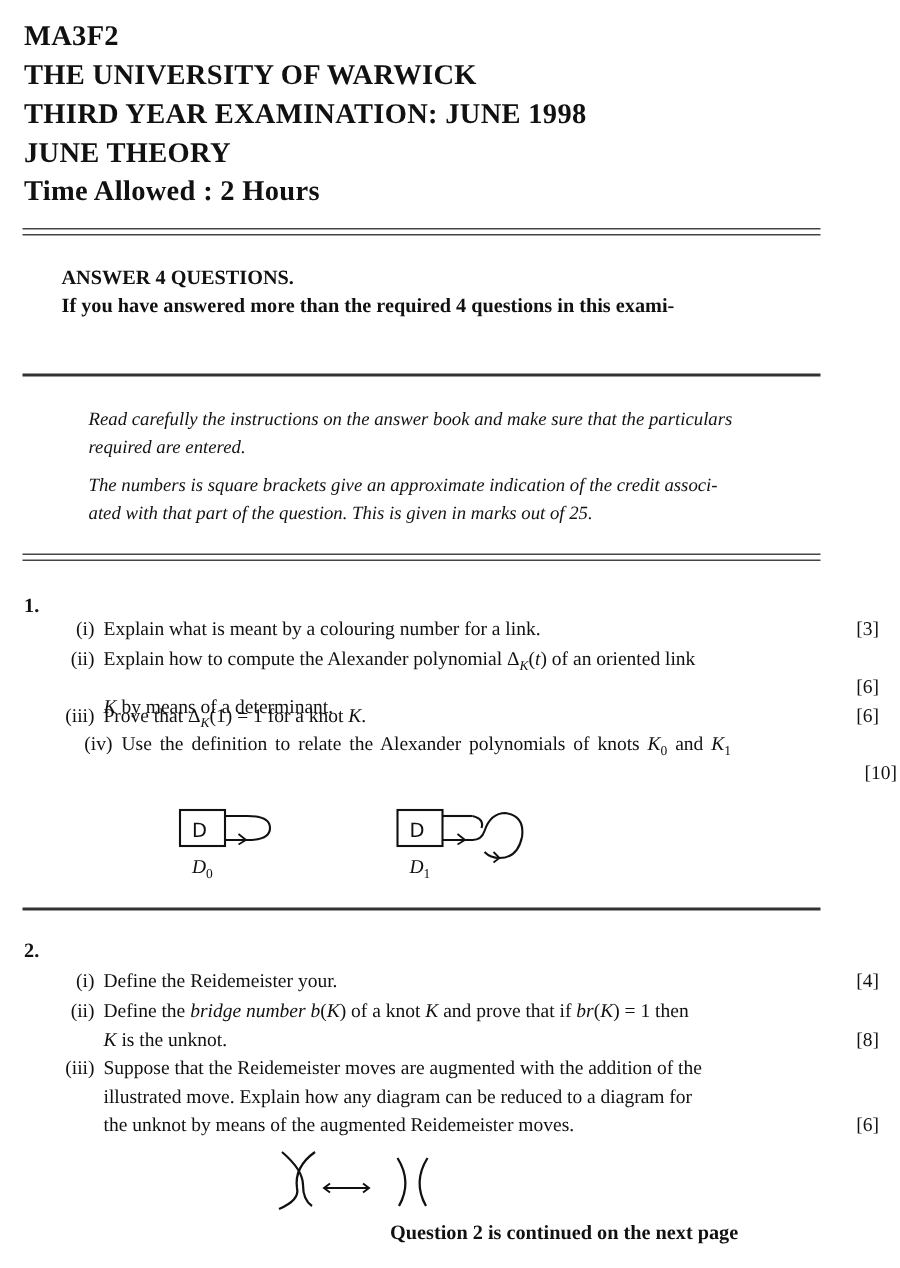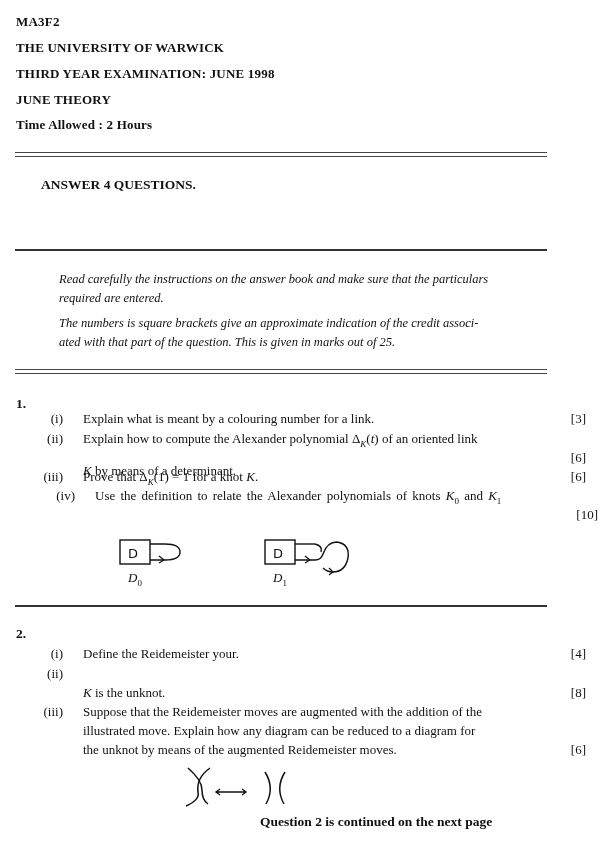--- a/index.html
+++ b/index.html
@@ -1,47 +1,48 @@
 <!DOCTYPE html>
 <html><head>
 <meta charset="utf-8">
 <style>
   html, body { margin: 0; padding: 0; background: #ffffff; }
   body { width: 600px; height: 845px; position: relative; overflow: hidden;
          font-family: "Liberation Serif", "DejaVu Serif", serif; color: #111; }
   .abs { position: absolute; }
-  .hdr { left: 16px; font-weight: bold; font-size: 13px; letter-spacing: 0.2px; }
+  .hdr { left: 16px; font-weight: bold; font-size: 19px; letter-spacing: 0.2px; }
   .rule { position: absolute; left: 15px; width: 532px; height: 1px; background: #444; }
   .rule.thick { height: 1.5px; background: #333; }
   .instr { left: 41px; font-size: 13.5px; font-weight: bold; line-height: 19px; width: 510px; }
   .ital { left: 59px; width: 510px; font-style: italic; font-size: 12.5px; line-height: 19px; }
   .qnum { left: 16px; font-weight: bold; font-size: 13.5px; }
   .part { position: absolute; font-size: 13px; line-height: 18.5px; }
   .plabel { position: absolute; text-align: right; width: 40px; left: 23px; }
-  .ptext { position: absolute; left: 69px; width: 470px; margin-left: 14px; }
+  .ptext { position: absolute; left: 69px; width: 470px; }
   .mark { position: absolute; left: 556px; width: 30px; text-align: right; font-size: 13px; }
   .m { font-style: italic; }
   .cont { left: 260px; top: 814px; font-weight: bold; font-size: 13.5px; text-align: center; }
   .dlabel { font-style: italic; font-size: 13px; }
   svg { position: absolute; overflow: visible; }
 </style>
 </head>
 <body>
 
 <div class="abs hdr" style="top:14px">MA3F2</div>
 <div class="abs hdr" style="top:40px">THE UNIVERSITY OF WARWICK</div>
 <div class="abs hdr" style="top:66px">THIRD YEAR EXAMINATION: JUNE 1998</div>
 <div class="abs hdr" style="top:92px">JUNE THEORY</div>
 <div class="abs hdr" style="top:117px">Time Allowed : 2 Hours</div>
 
 <div class="rule" style="top:152px"></div>
 <div class="rule" style="top:156px"></div>
 
 <div class="abs instr" style="top:175px">
   <div>ANSWER 4 QUESTIONS.</div>
+  <div>If you have answered more than the required 4 questions in this exami-</div>
 </div>
 
 <div class="rule thick" style="top:249px"></div>
 
 <div class="abs ital" style="top:270px">
   <div>Read carefully the instructions on the answer book and make sure that the particulars</div>
   <div>required are entered.</div>
 </div>
 <div class="abs ital" style="top:314px">
   <div>The numbers is square brackets give an approximate indication of the credit associ-</div>
@@ -102,20 +103,21 @@
 <div class="abs qnum" style="top:626px">2.</div>
 
 <div class="part" style="top:645px;left:0;width:600px;height:20px">
   <span class="plabel">(i)</span>
   <span class="ptext">Define the Reidemeister your.</span>
   <span class="mark">[4]</span>
 </div>
 
 <div class="part" style="top:665px;left:0;width:600px;height:40px">
   <span class="plabel">(ii)</span>
+  <span class="ptext" style="top:0">Define the <span class="m">bridge number b</span>(<span class="m">K</span>) of a knot <span class="m">K</span> and prove that if <span class="m">br</span>(<span class="m">K</span>) = 1 then</span>
   <span class="ptext" style="top:19px"><span class="m">K</span> is the unknot.</span>
   <span class="mark" style="top:19px">[8]</span>
 </div>
 
 <div class="part" style="top:703px;left:0;width:600px;height:60px">
   <span class="plabel">(iii)</span>
   <span class="ptext" style="top:0">Suppose that the Reidemeister moves are augmented with the addition of the</span>
   <span class="ptext" style="top:19px">illustrated move. Explain how any diagram can be reduced to a diagram for</span>
   <span class="ptext" style="top:38px">the unknot by means of the augmented Reidemeister moves.</span>
   <span class="mark" style="top:38px">[6]</span>

